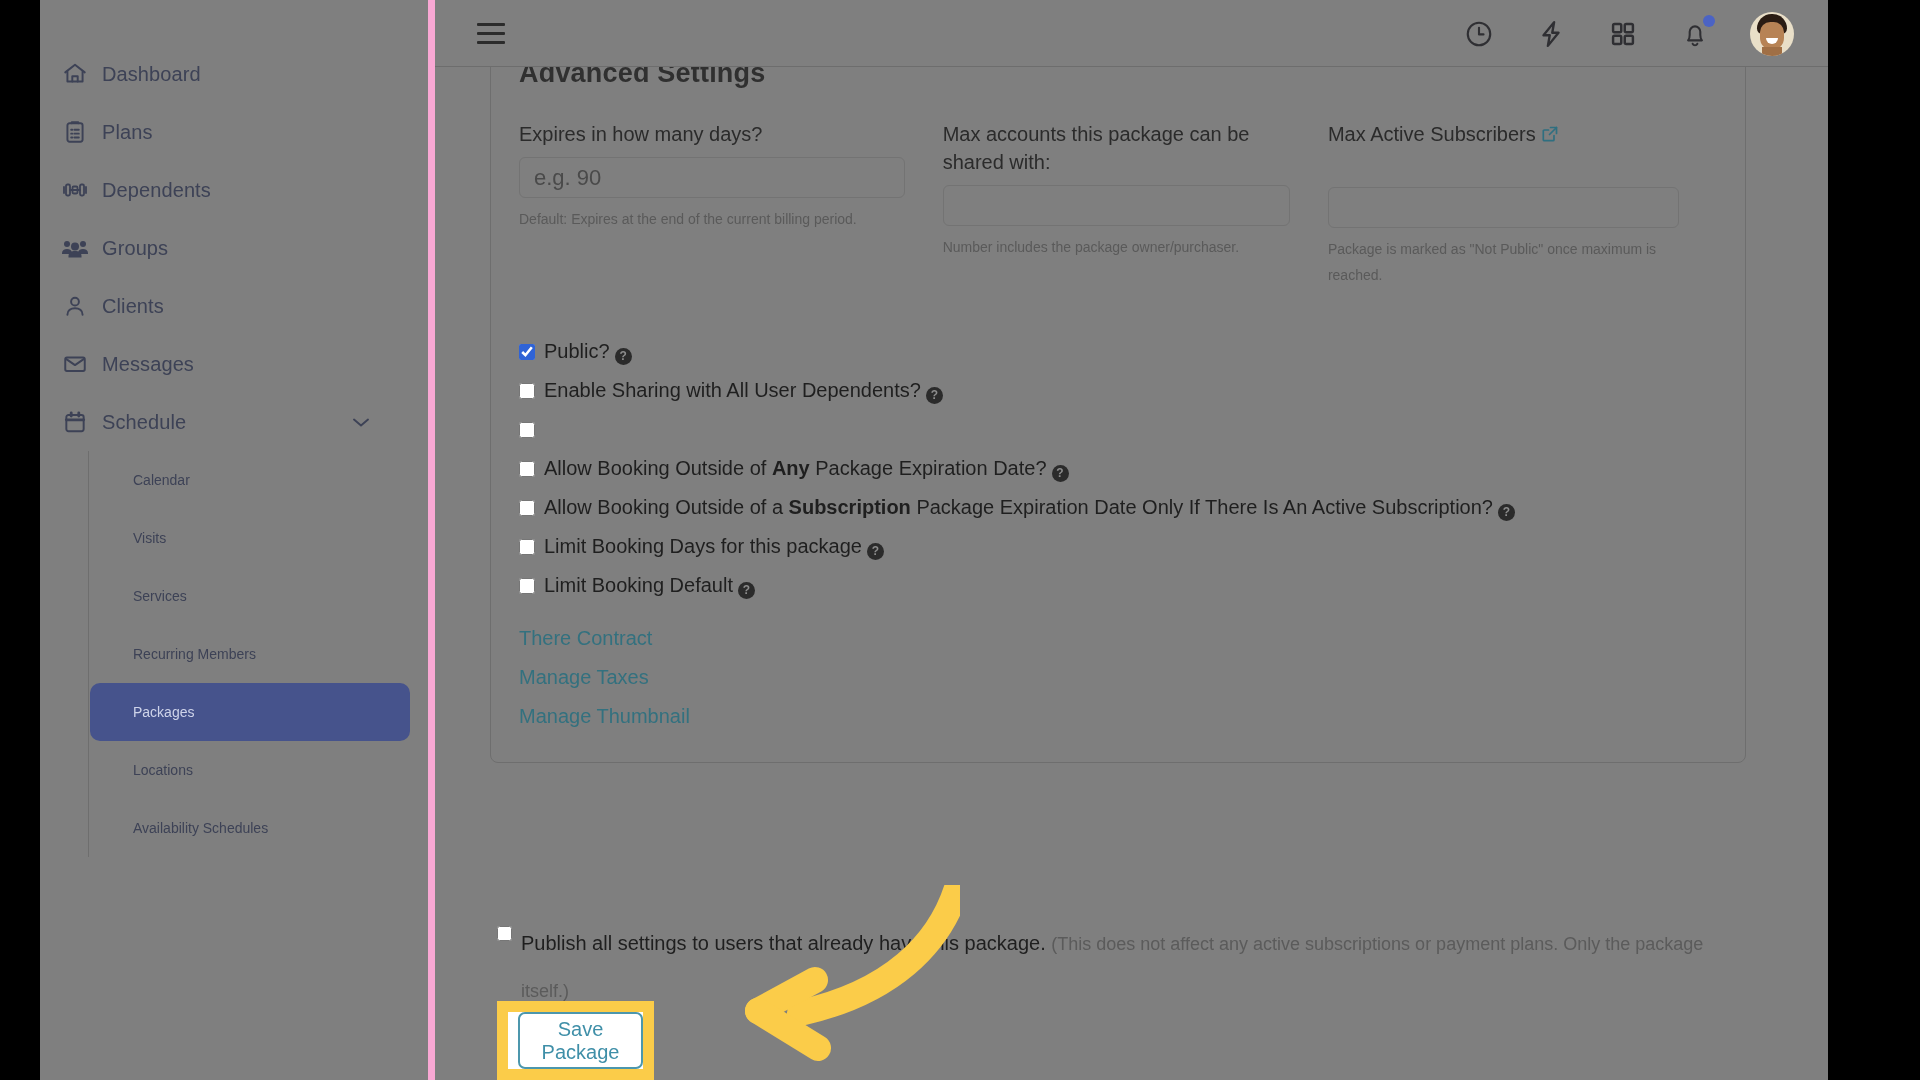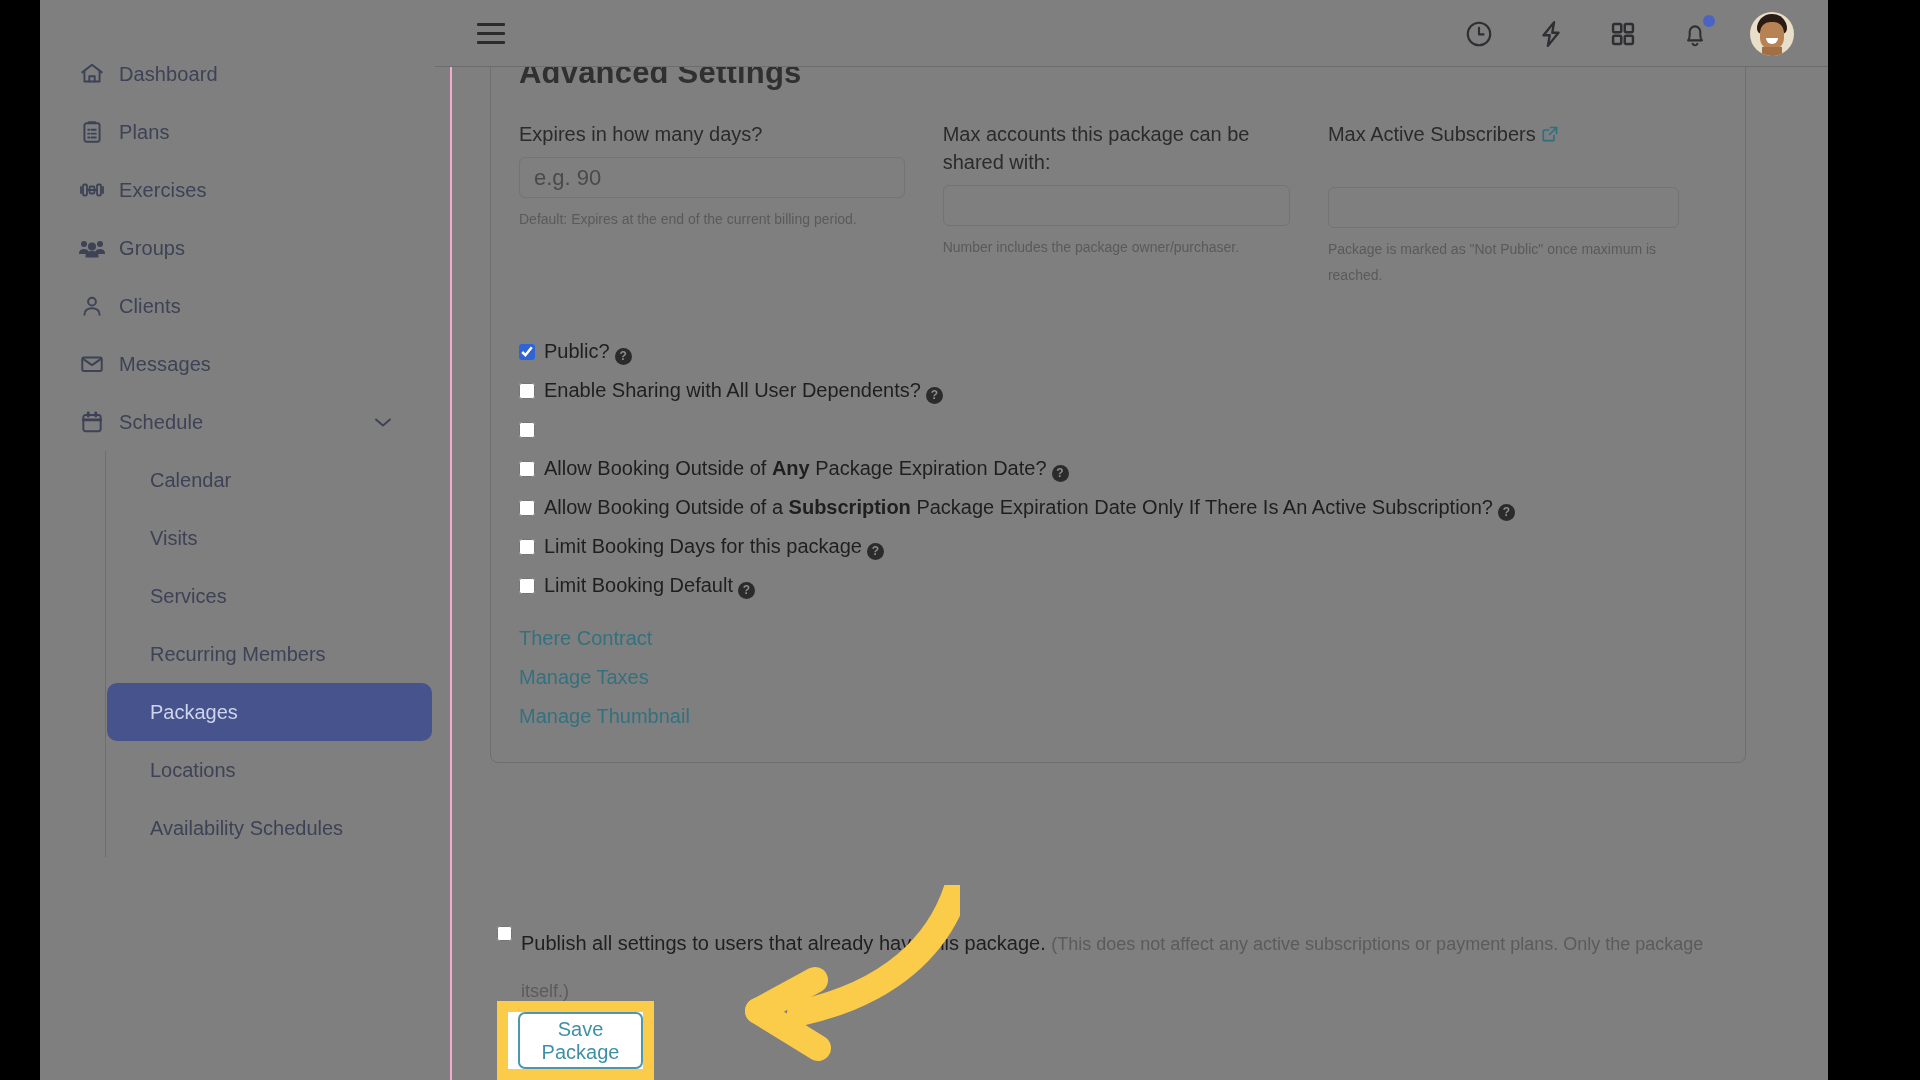--- a/index.html
+++ b/index.html
@@ -25,25 +25,25 @@
     top: 0;
     width: 1788px;
     height: 1080px;
     background: #7f7f7f; 
     overflow: hidden;
   }
 
   
   #sidebar {
     position: absolute;
-    left: 17px; top: 0;
+    left: 0; top: 0;
     width: 395px;
     height: 1080px;
     background: #7f7f7f;
-    border-right: 2px solid #f9a8d4;
+    border-right: 7px solid #f9a8d4;
     box-sizing: border-box;
   }
   .nav-item {
     position: relative;
     display: flex;
     align-items: center;
     height: 58px;
     padding-left: 62px;
     box-sizing: border-box;
     color: #3d4256;
@@ -71,21 +71,21 @@
     margin-left: 48px;
     padding-left: 0;
     border-left: 1px solid #6e6e6e;
   }
   .sub-item {
     display: flex;
     align-items: center;
     height: 58px;
     padding-left: 44px;
     color: #3d4256;
-    font-size: 20px;
+    font-size: 14px;
     box-sizing: border-box;
   }
   .sub-item.active {
     background: #46538c;
     color: #cfd4ea;
     border-radius: 10px;
     margin-right: 18px;
     margin-left: 1px;
     padding-left: 43px;
   }
@@ -165,21 +165,21 @@
     position: absolute;
     left: 55px;
     top: -12px;
     width: 1256px;
     border: 1px solid #6e6e6e;
     border-radius: 8px;
     box-sizing: border-box;
     padding: 0 28px 26px 28px;
   }
   #card-title {
-    font-size: 31px;
+    font-size: 27px;
     font-weight: bold;
     color: #303030;
     margin: 0;
     padding-top: 0;
     line-height: 34px;
     letter-spacing: .2px;
   }
   .field-row {
     display: flex;
     gap: 0;
@@ -363,21 +363,21 @@
         <span class="nav-icon">
           <svg width="28" height="28" viewBox="0 0 28 24" fill="none" stroke="#3d4256" stroke-width="1.8" stroke-linecap="round" stroke-linejoin="round">
               <path d="M3 9v6"></path>
               <rect x="5" y="6.5" width="4" height="11" rx="1.4"></rect>
               <rect x="19" y="6.5" width="4" height="11" rx="1.4"></rect>
               <path d="M25 9v6"></path>
               <path d="M9 12h10"></path>
               <rect x="11.5" y="8.5" width="5" height="7" rx="1.2"></rect>
             </svg>
         </span>
-        <span>Exercises</span>
+        <span>Dependents</span>
       </div>
 
       <div class="nav-item">
         <span class="nav-icon">
           <svg width="28" height="26" viewBox="0 0 28 24" fill="#3d4256">
               <circle cx="6" cy="8" r="3"></circle>
               <circle cx="22" cy="8" r="3"></circle>
               <circle cx="14" cy="10.5" r="4"></circle>
               <path d="M1 17c0-2.6 2.3-4 5-4s5 1.4 5 4v1H1z"></path>
               <path d="M17 17c0-2.6 2.3-4 5-4s5 1.4 5 4v1H17z"></path>

